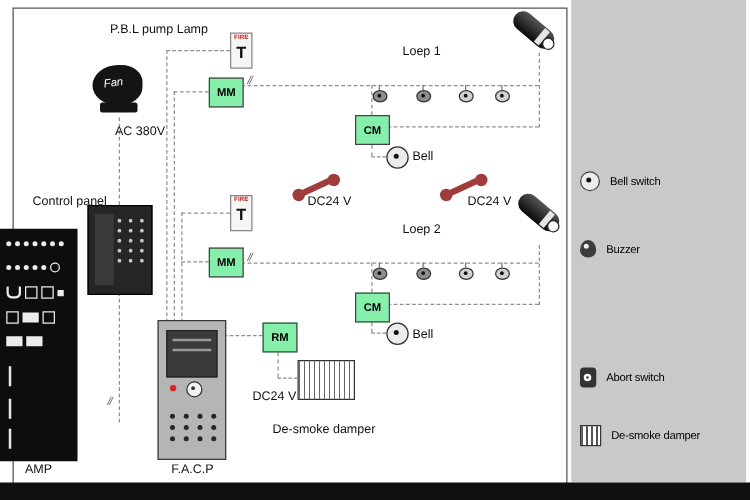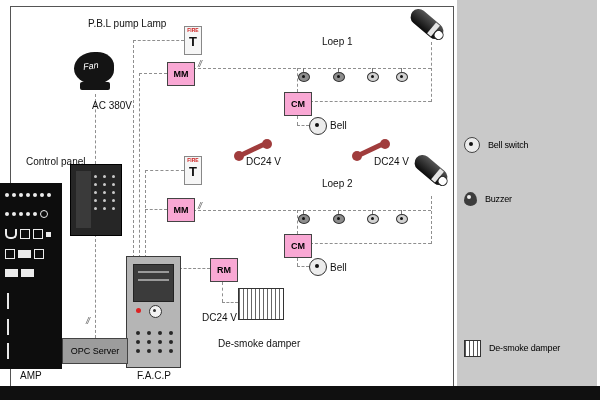--- a/index.html
+++ b/index.html
@@ -5,21 +5,21 @@
   html,body{margin:0;padding:0;background:#fff;}
   #stage{position:relative;width:600px;height:400px;background:#fff;overflow:hidden;
          font-family:"Liberation Sans",sans-serif;color:#111;}
   .lbl{position:absolute;font-size:10px;color:#111;white-space:nowrap;}
   .hline{position:absolute;height:0;border-top:1px dashed #8f8f8f;}
   .vline{position:absolute;width:0;border-left:1px dashed #8f8f8f;}
   .slash{position:absolute;font-size:9px;font-style:italic;color:#666;letter-spacing:-1px;}
 
   .frame{position:absolute;left:10px;top:6px;width:442px;height:380px;border:1px solid #555;}
 
-  .module{position:absolute;width:26px;height:22px;background:#f9a8d4;border:1px solid #444;
+  .module{position:absolute;width:26px;height:22px;background:#86efac;border:1px solid #444;
           display:flex;align-items:center;justify-content:center;font-size:9px;font-weight:bold;color:#000;}
 
   .firebox{position:absolute;width:16px;height:27px;background:#f6f6f6;border:1px solid #888;
            display:flex;flex-direction:column;align-items:center;}
   .firebox .ftxt{font-size:5px;line-height:7px;font-weight:bold;color:#c22;}
   .firebox .tglyph{font-size:13px;line-height:15px;font-weight:bold;color:#111;}
 
   .det{position:absolute;width:12px;height:14px;}
   .det i{position:absolute;display:block;}
   .det .stem{left:5px;top:0;height:4px;width:0;border-left:1px solid #777;}
@@ -295,33 +295,36 @@
         <i></i>
         <i></i>
         <i></i>
         <i></i>
         <i></i>
         <i></i>
         <i></i>
     </div>
   </div>
 
-  <div class="opc">OPC Server</div>
 
   <div class="damper"></div>
 
   <div class="legend">
     <div class="leg-row" style="top:136px">
       <span class="ico ico-bell"></span>
       <span class="txt">Bell switch</span>
     </div>
     <div class="leg-row" style="top:190px">
       <span class="ico ico-buzz"></span>
       <span class="txt">Buzzer</span>
     </div>
+    <div class="leg-row" style="top:293px">
+      <span class="ico ico-abort"></span>
+      <span class="txt">Abort switch</span>
+    </div>
     <div class="leg-row" style="top:339px">
       <span class="ico ico-damp"></span>
       <span class="txt">De-smoke damper</span>
     </div>
   </div>
 
   <div class="botbar"></div>
 </div>
 
 </body></html>

